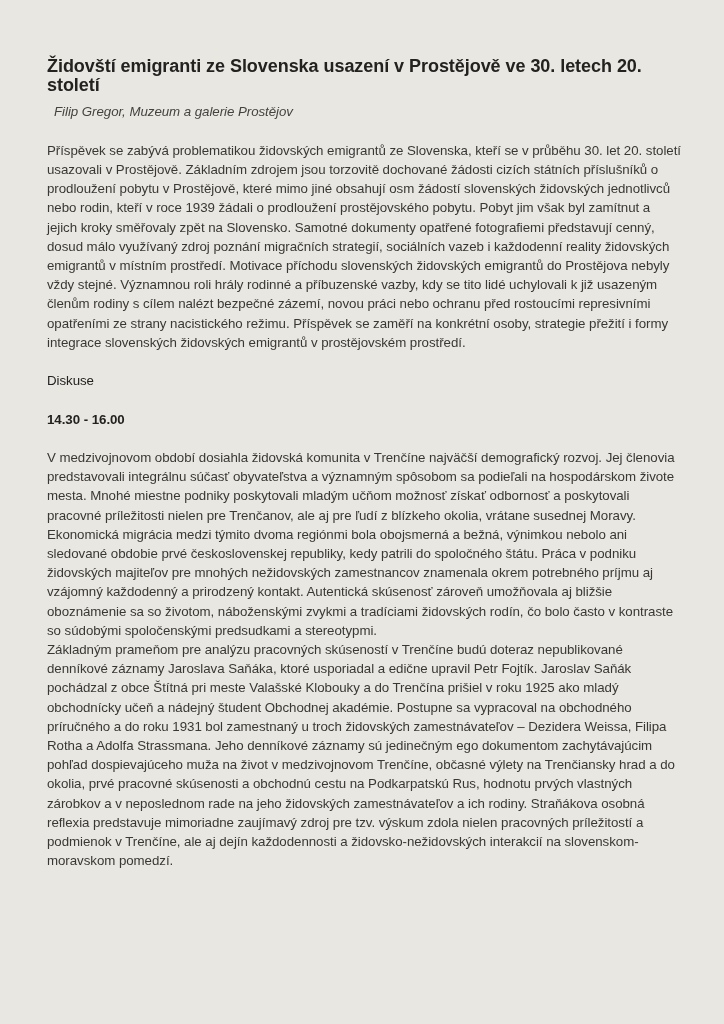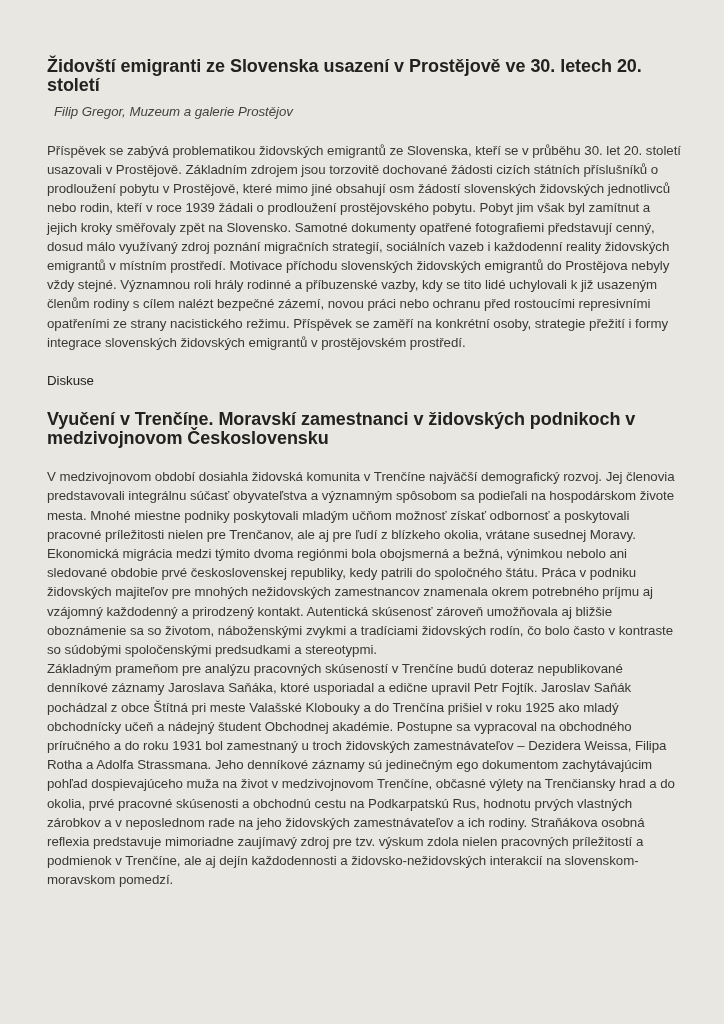--- a/index.html
+++ b/index.html
@@ -70,21 +70,21 @@
       <h2 class="session-title">Židovští emigranti ze Slovenska usazení v Prostějově ve 30. letech 20. století</h2>
       <p class="session-author">Filip Gregor, Muzeum a galerie Prostějov</p>
       <div class="abstract">
         <p>Příspěvek se zabývá problematikou židovských emigrantů ze Slovenska, kteří se v průběhu 30. let 20. století usazovali v Prostějově. Základním zdrojem jsou torzovitě dochované žádosti cizích státních příslušníků o prodloužení pobytu v Prostějově, které mimo jiné obsahují osm žádostí slovenských židovských jednotlivců nebo rodin, kteří v roce 1939 žádali o prodloužení prostějovského pobytu. Pobyt jim však byl zamítnut a jejich kroky směřovaly zpět na Slovensko. Samotné dokumenty opatřené fotografiemi představují cenný, dosud málo využívaný zdroj poznání migračních strategií, sociálních vazeb i každodenní reality židovských emigrantů v místním prostředí. Motivace příchodu slovenských židovských emigrantů do Prostějova nebyly vždy stejné. Významnou roli hrály rodinné a příbuzenské vazby, kdy se tito lidé uchylovali k již usazeným členům rodiny s cílem nalézt bezpečné zázemí, novou práci nebo ochranu před rostoucími represivními opatřeními ze strany nacistického režimu. Příspěvek se zaměří na konkrétní osoby, strategie přežití i formy integrace slovenských židovských emigrantů v prostějovském prostředí.</p>
       </div>
     </section>
 
     <p class="discussion-label">Diskuse</p>
 
     <section class="block-gap">
-      <h2 class="session-title">Vyučení v Trenčíne. Moravskí zamestnanci v židovských podnikoch v medzivojnovom Československu</h2>
+      <p class="session-time">14.30 - 16.00</p>
       <div class="abstract">
         <p>V medzivojnovom období dosiahla židovská komunita v Trenčíne najväčší demografický rozvoj. Jej členovia predstavovali integrálnu súčasť obyvateľstva a významným spôsobom sa podieľali na hospodárskom živote mesta. Mnohé miestne podniky poskytovali mladým učňom možnosť získať odbornosť a poskytovali pracovné príležitosti nielen pre Trenčanov, ale aj pre ľudí z blízkeho okolia, vrátane susednej Moravy. Ekonomická migrácia medzi týmito dvoma regiónmi bola obojsmerná a bežná, výnimkou nebolo ani sledované obdobie prvé československej republiky, kedy patrili do spoločného štátu. Práca v podniku židovských majiteľov pre mnohých nežidovských zamestnancov znamenala okrem potrebného príjmu aj vzájomný každodenný a prirodzený kontakt. Autentická skúsenosť zároveň umožňovala aj bližšie oboznámenie sa so životom, náboženskými zvykmi a tradíciami židovských rodín, čo bolo často v kontraste so súdobými spoločenskými predsudkami a stereotypmi.</p>
         <p>Základným prameňom pre analýzu pracovných skúseností v Trenčíne budú doteraz nepublikované denníkové záznamy Jaroslava Saňáka, ktoré usporiadal a edične upravil Petr Fojtík. Jaroslav Saňák pochádzal z obce Štítná pri meste Valašské Klobouky a do Trenčína prišiel v roku 1925 ako mladý obchodnícky učeň a nádejný študent Obchodnej akadémie. Postupne sa vypracoval na obchodného príručného a do roku 1931 bol zamestnaný u troch židovských zamestnávateľov – Dezidera Weissa, Filipa Rotha a Adolfa Strassmana. Jeho denníkové záznamy sú jedinečným ego dokumentom zachytávajúcim pohľad dospievajúceho muža na život v medzivojnovom Trenčíne, občasné výlety na Trenčiansky hrad a do okolia, prvé pracovné skúsenosti a obchodnú cestu na Podkarpatskú Rus, hodnotu prvých vlastných zárobkov a v neposlednom rade na jeho židovských zamestnávateľov a ich rodiny. Straňákova osobná reflexia predstavuje mimoriadne zaujímavý zdroj pre tzv. výskum zdola nielen pracovných príležitostí a podmienok v Trenčíne, ale aj dejín každodennosti a židovsko-nežidovských interakcií na slovenskom-moravskom pomedzí.</p>
       </div>
     </section>
 
   </div>
 </div>
 
 </body></html>

